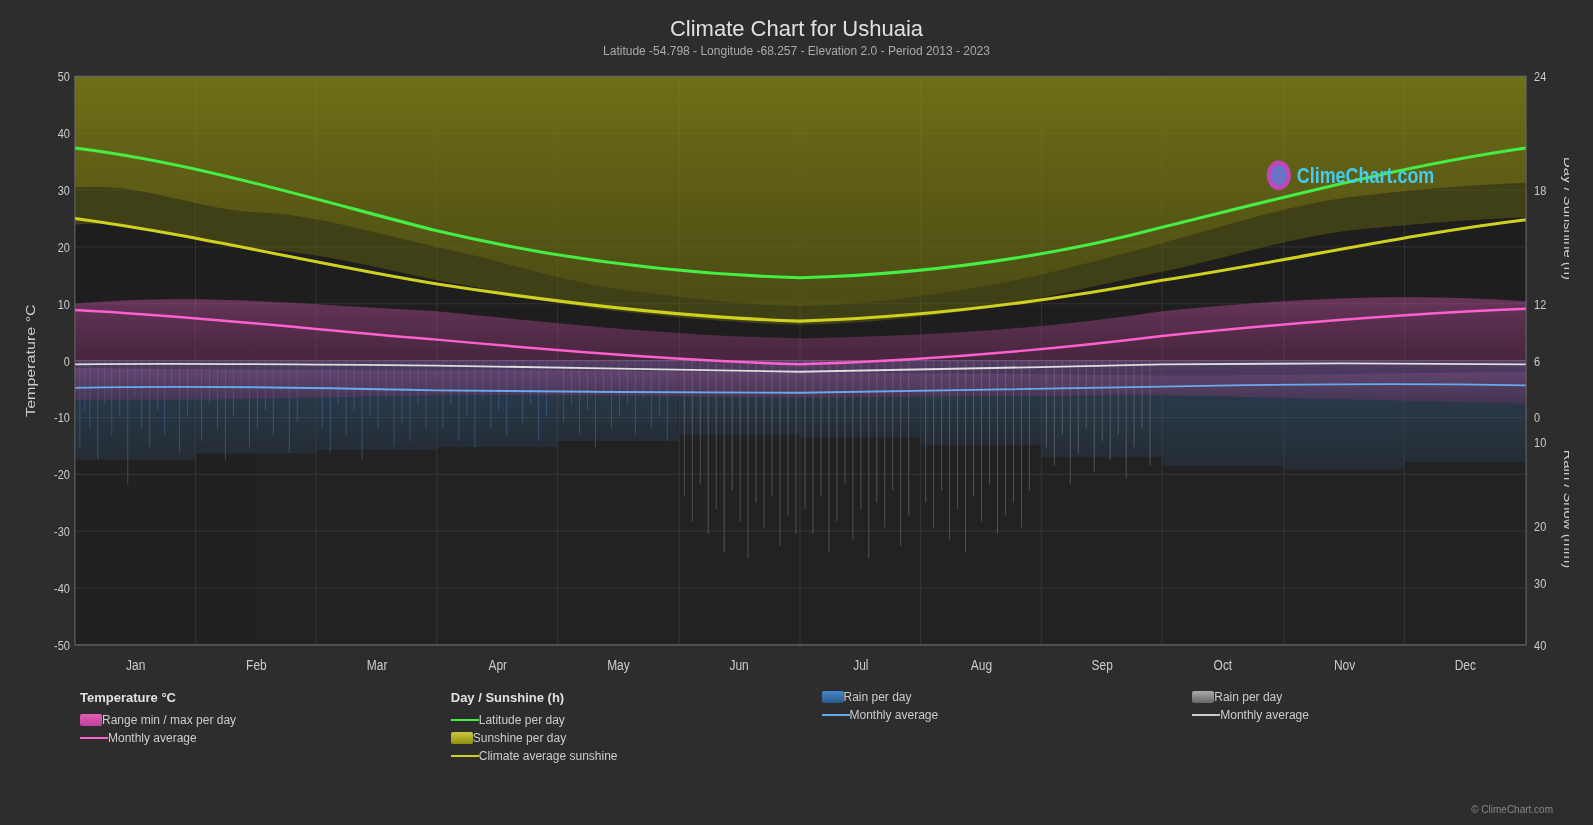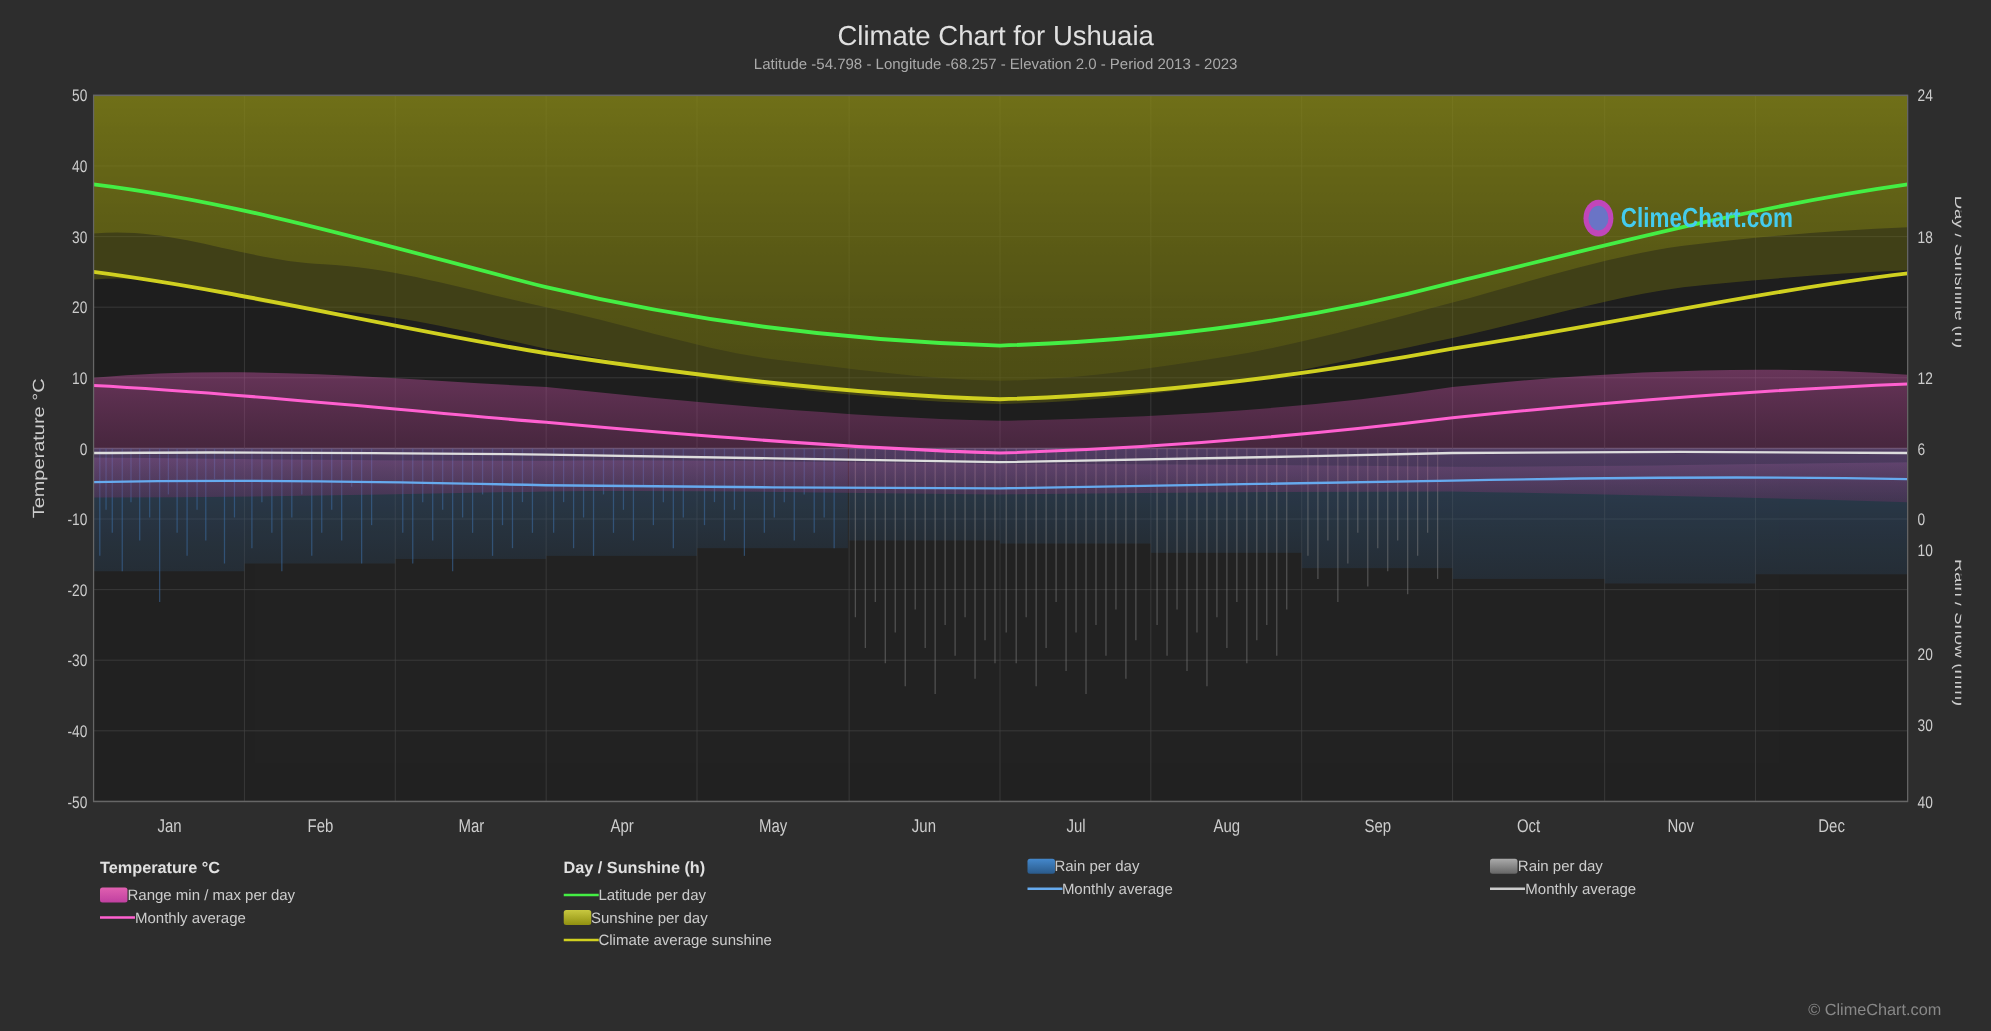--- a/index.html
+++ b/index.html
@@ -75,21 +75,21 @@
       border-radius: 2px;
       flex-shrink: 0;
     }
     .legend-line {
       width: 28px;
       height: 2px;
       flex-shrink: 0;
     }
     .copyright {
       text-align: right;
-      font-size: 13px;
+      font-size: 10px;
       color: #888;
       padding-right: 20px;
       margin-top: 2px;
     }
   </style>
 </head>
 <body>
 
 <div class="page-wrapper">
   <div class="header">

